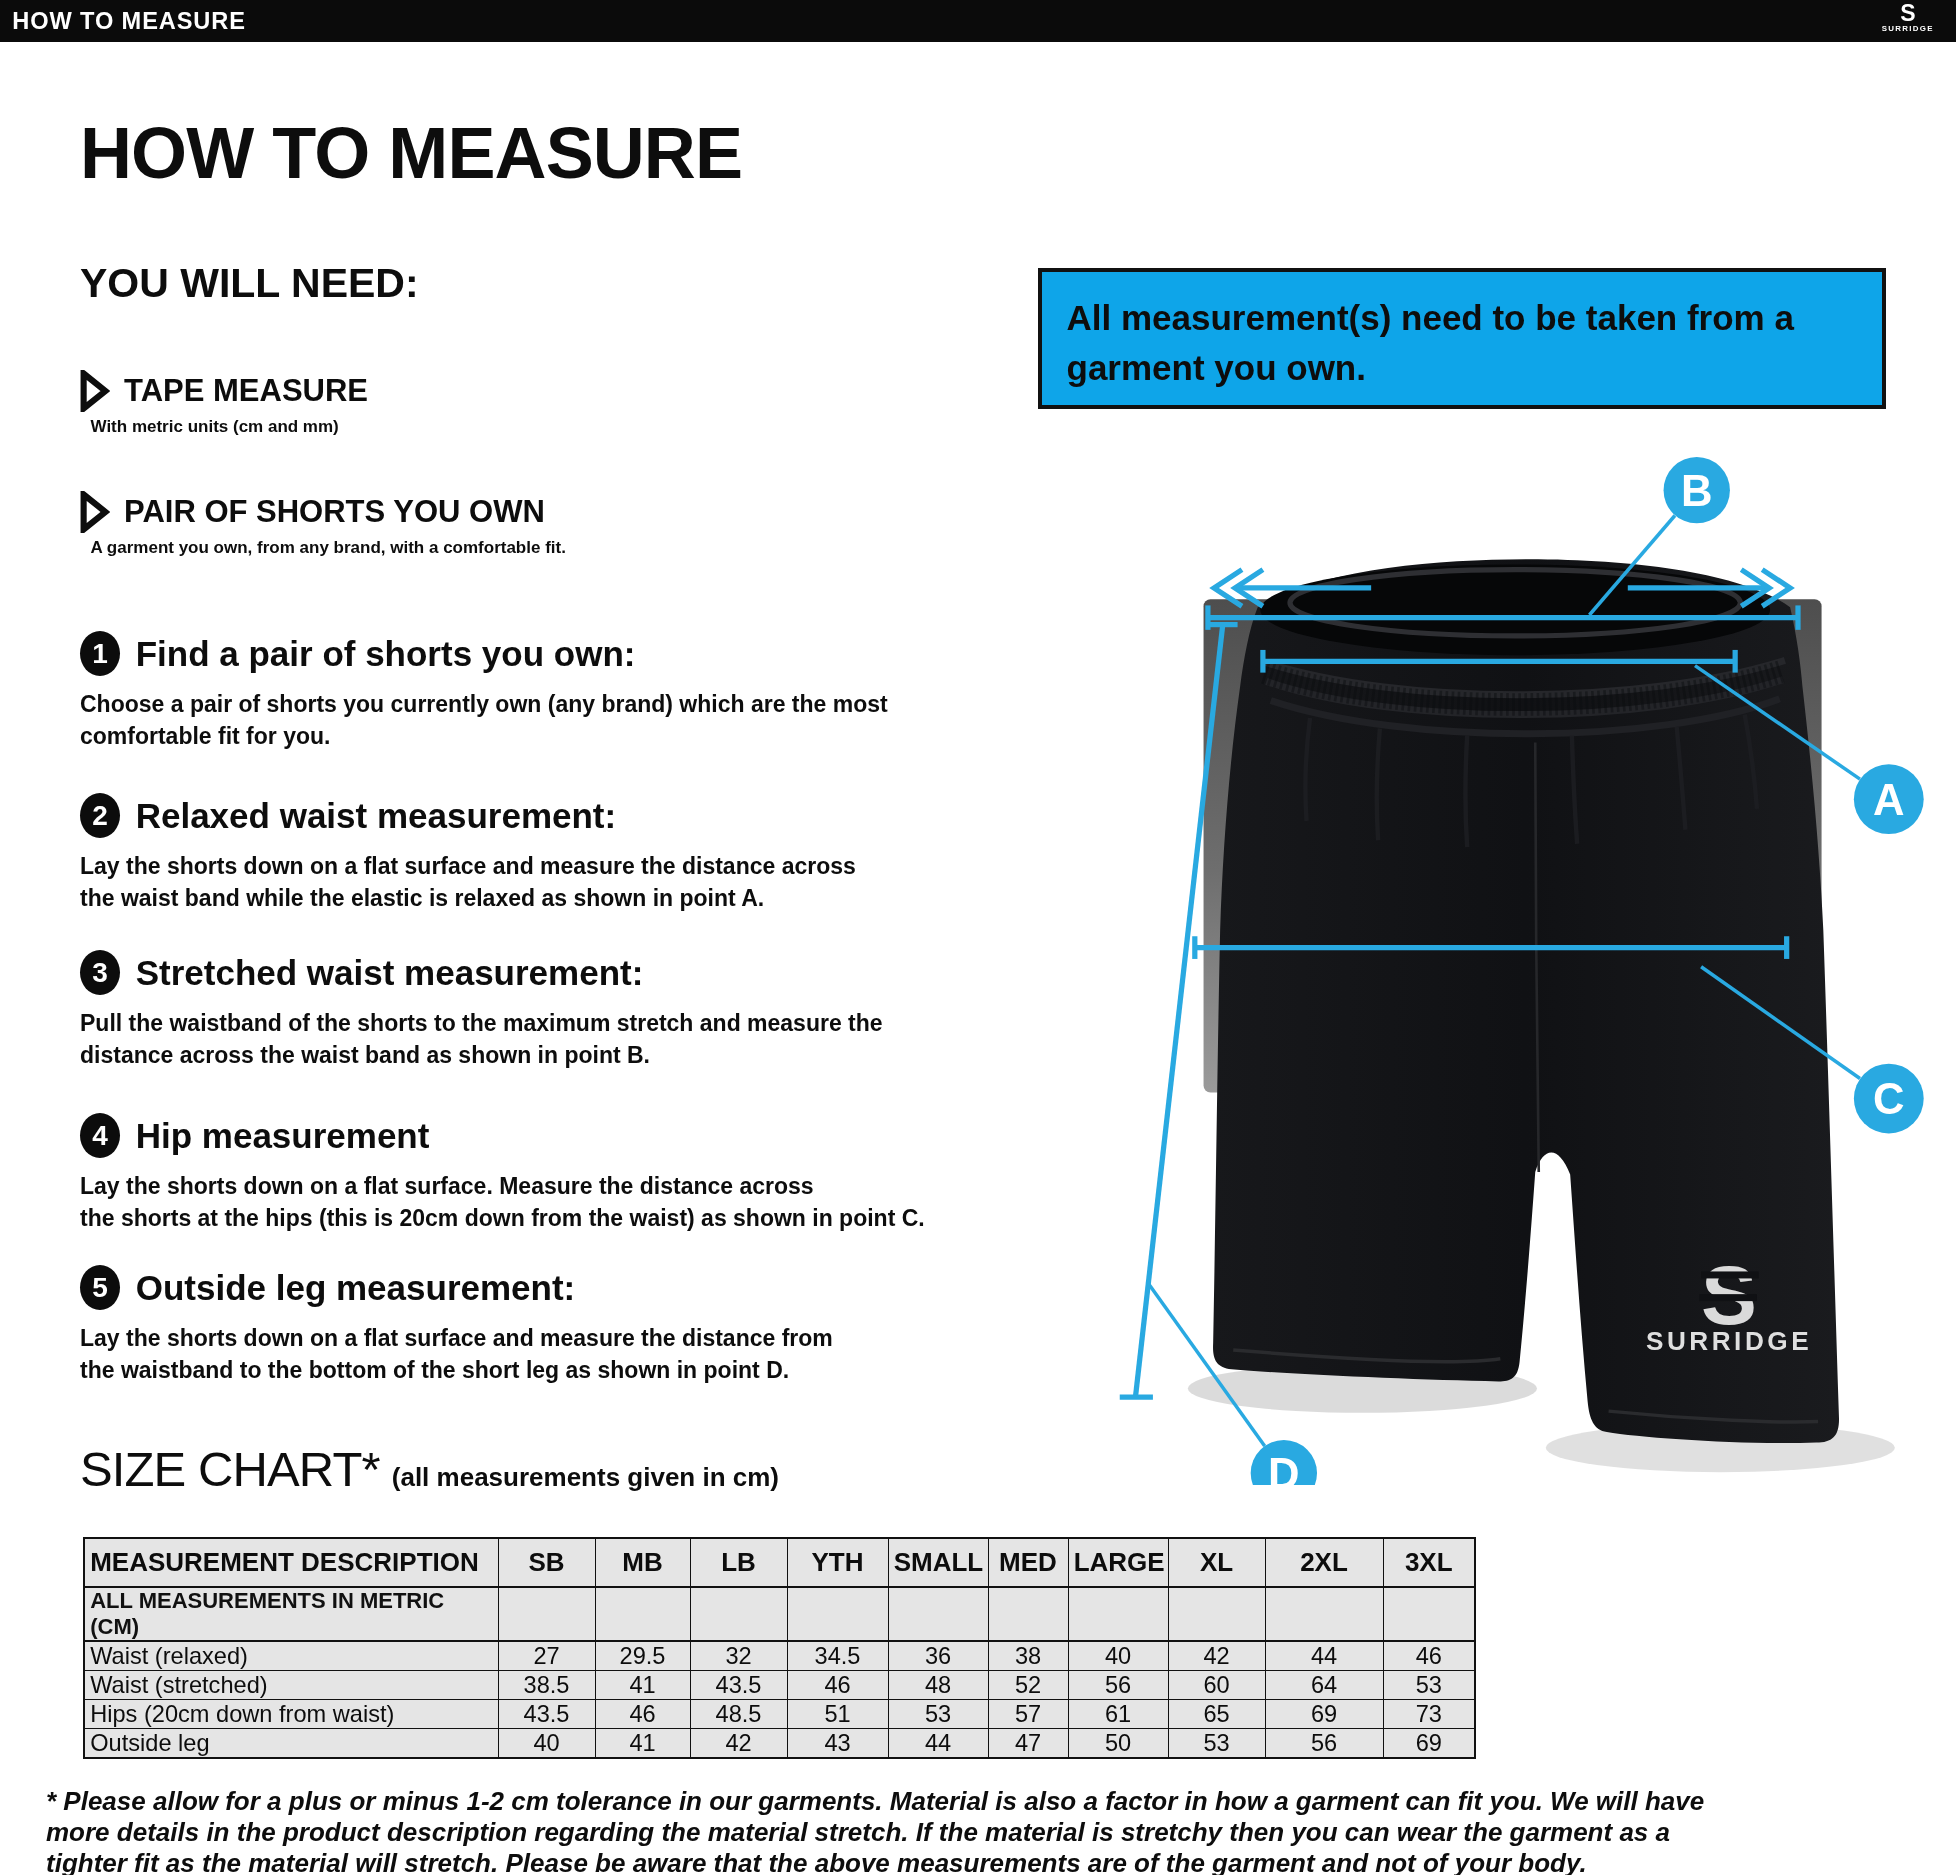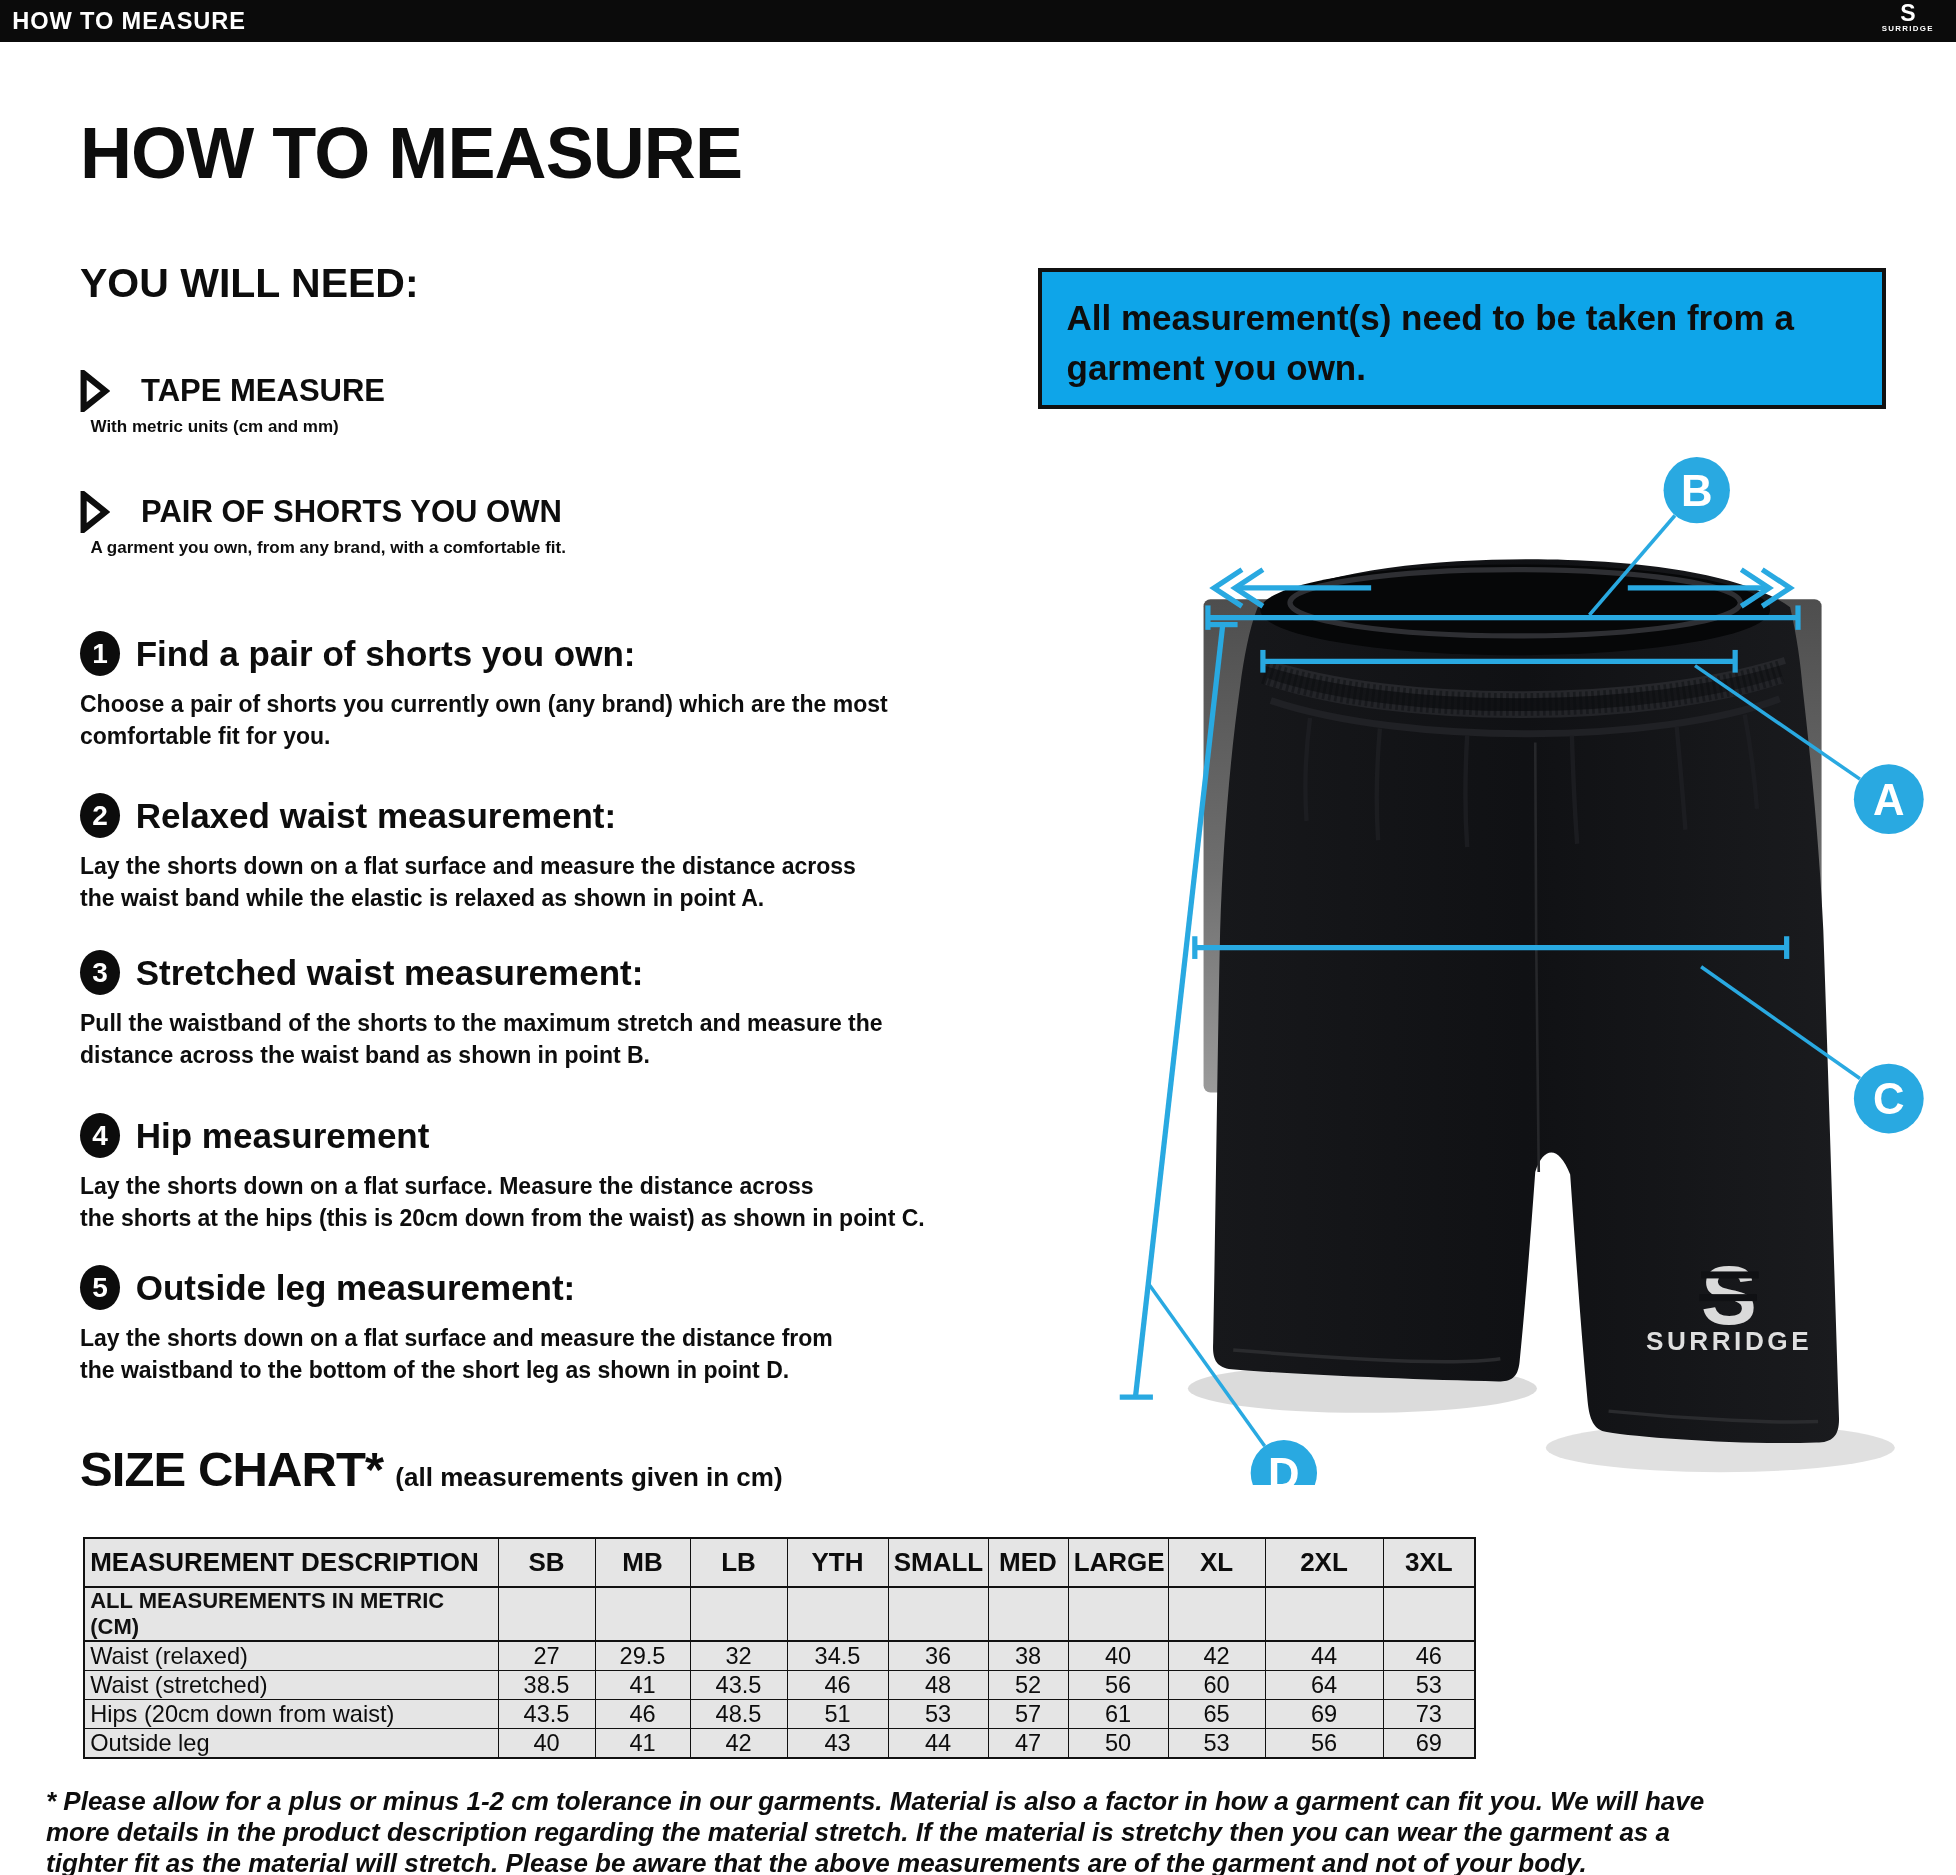--- a/index.html
+++ b/index.html
@@ -11,37 +11,37 @@
   
   .topbar{position:absolute;left:0;top:0;width:1956px;height:42px;background:#0b0b0b;}
   .topbar-title{position:absolute;left:12.2px;top:7.9px;color:#fff;font-size:23.6px;font-weight:bold;letter-spacing:0.9px;}
   .topbar-logo{position:absolute;right:8.7px;top:1.7px;width:79px;height:38px;text-align:center;color:#fff;}
   .topbar-logo .s{font-size:23px;font-weight:bold;line-height:23px;display:block;}
   .topbar-logo .w{font-size:7.9px;font-weight:bold;letter-spacing:1.3px;line-height:8.7px;display:block;}
   
   .h1{position:absolute;left:80px;top:112px;font-size:72px;font-weight:bold;letter-spacing:-0.9px;color:#0d0d0d;}
   .h2{position:absolute;left:80px;top:260px;font-size:41px;font-weight:bold;color:#0d0d0d;}
   .need-item{position:absolute;left:80px;}
-  .need-item .row{display:flex;align-items:center;gap:31px;}
+  .need-item .row{display:flex;align-items:center;gap:14px;}
   .need-item .row .ttl{font-size:31px;font-weight:bold;color:#0d0d0d;}
   .need-item .desc{font-size:17px;font-weight:bold;color:#0d0d0d;margin-top:5.2px;margin-left:10.5px;}
   .tri{width:30px;height:42px;display:block;}
   .step{position:absolute;left:80px;}
   .step .row{display:flex;align-items:center;gap:15.7px;}
   .badge{width:40px;height:45px;border-radius:50%;background:#0c0c0c;color:#fff;font-size:28px;font-weight:bold;
          display:flex;align-items:center;justify-content:center;flex:0 0 auto;}
   .step .ttl{font-size:35px;font-weight:bold;color:#0d0d0d;}
   .step .body{margin-top:12.2px;font-size:23px;font-weight:bold;line-height:32px;color:#0d0d0d;}
   
   .notice{position:absolute;left:1038px;top:268px;width:848px;height:141px;border:4.4px solid #111;box-sizing:border-box;
           background:#0ea5e9;}
   .notice .txt{padding:21px 24.5px;font-size:35px;font-weight:bold;line-height:50px;color:#0d0d0d;}
   
   .sizechart-head{position:absolute;left:80px;top:1441px;display:flex;align-items:baseline;gap:12.2px;}
-  .sizechart-head .big{font-size:49px;font-weight:bold;letter-spacing:-0.9px;color:#0d0d0d;}
+  .sizechart-head .big{font-size:49px;font-weight:normal;letter-spacing:-0.9px;color:#0d0d0d;}
   .sizechart-head .small{font-size:26px;font-weight:bold;color:#0d0d0d;}
   table.chart{position:absolute;left:83px;top:1537px;border-collapse:collapse;table-layout:fixed;width:1391px;
               background:#e5e5e5;}
   table.chart,table.chart td,table.chart th{border:1.7px solid #111;}
   table.chart{border:2.6px solid #111;}
   table.chart th{font-size:26px;font-weight:bold;height:47px;padding:0 5.2px;text-align:center;color:#0d0d0d;}
   table.chart th.desc{text-align:left;}
   table.chart tr.metric td{height:37px;font-size:22px;font-weight:bold;text-align:left;padding:0 5.2px;border-bottom:2.6px solid #111;}
   table.chart tr.hdr th{border-bottom:2.6px solid #111;}
   table.chart tr.data td{height:28px;font-size:23.6px;text-align:center;padding:0 5.2px;color:#0d0d0d;}

